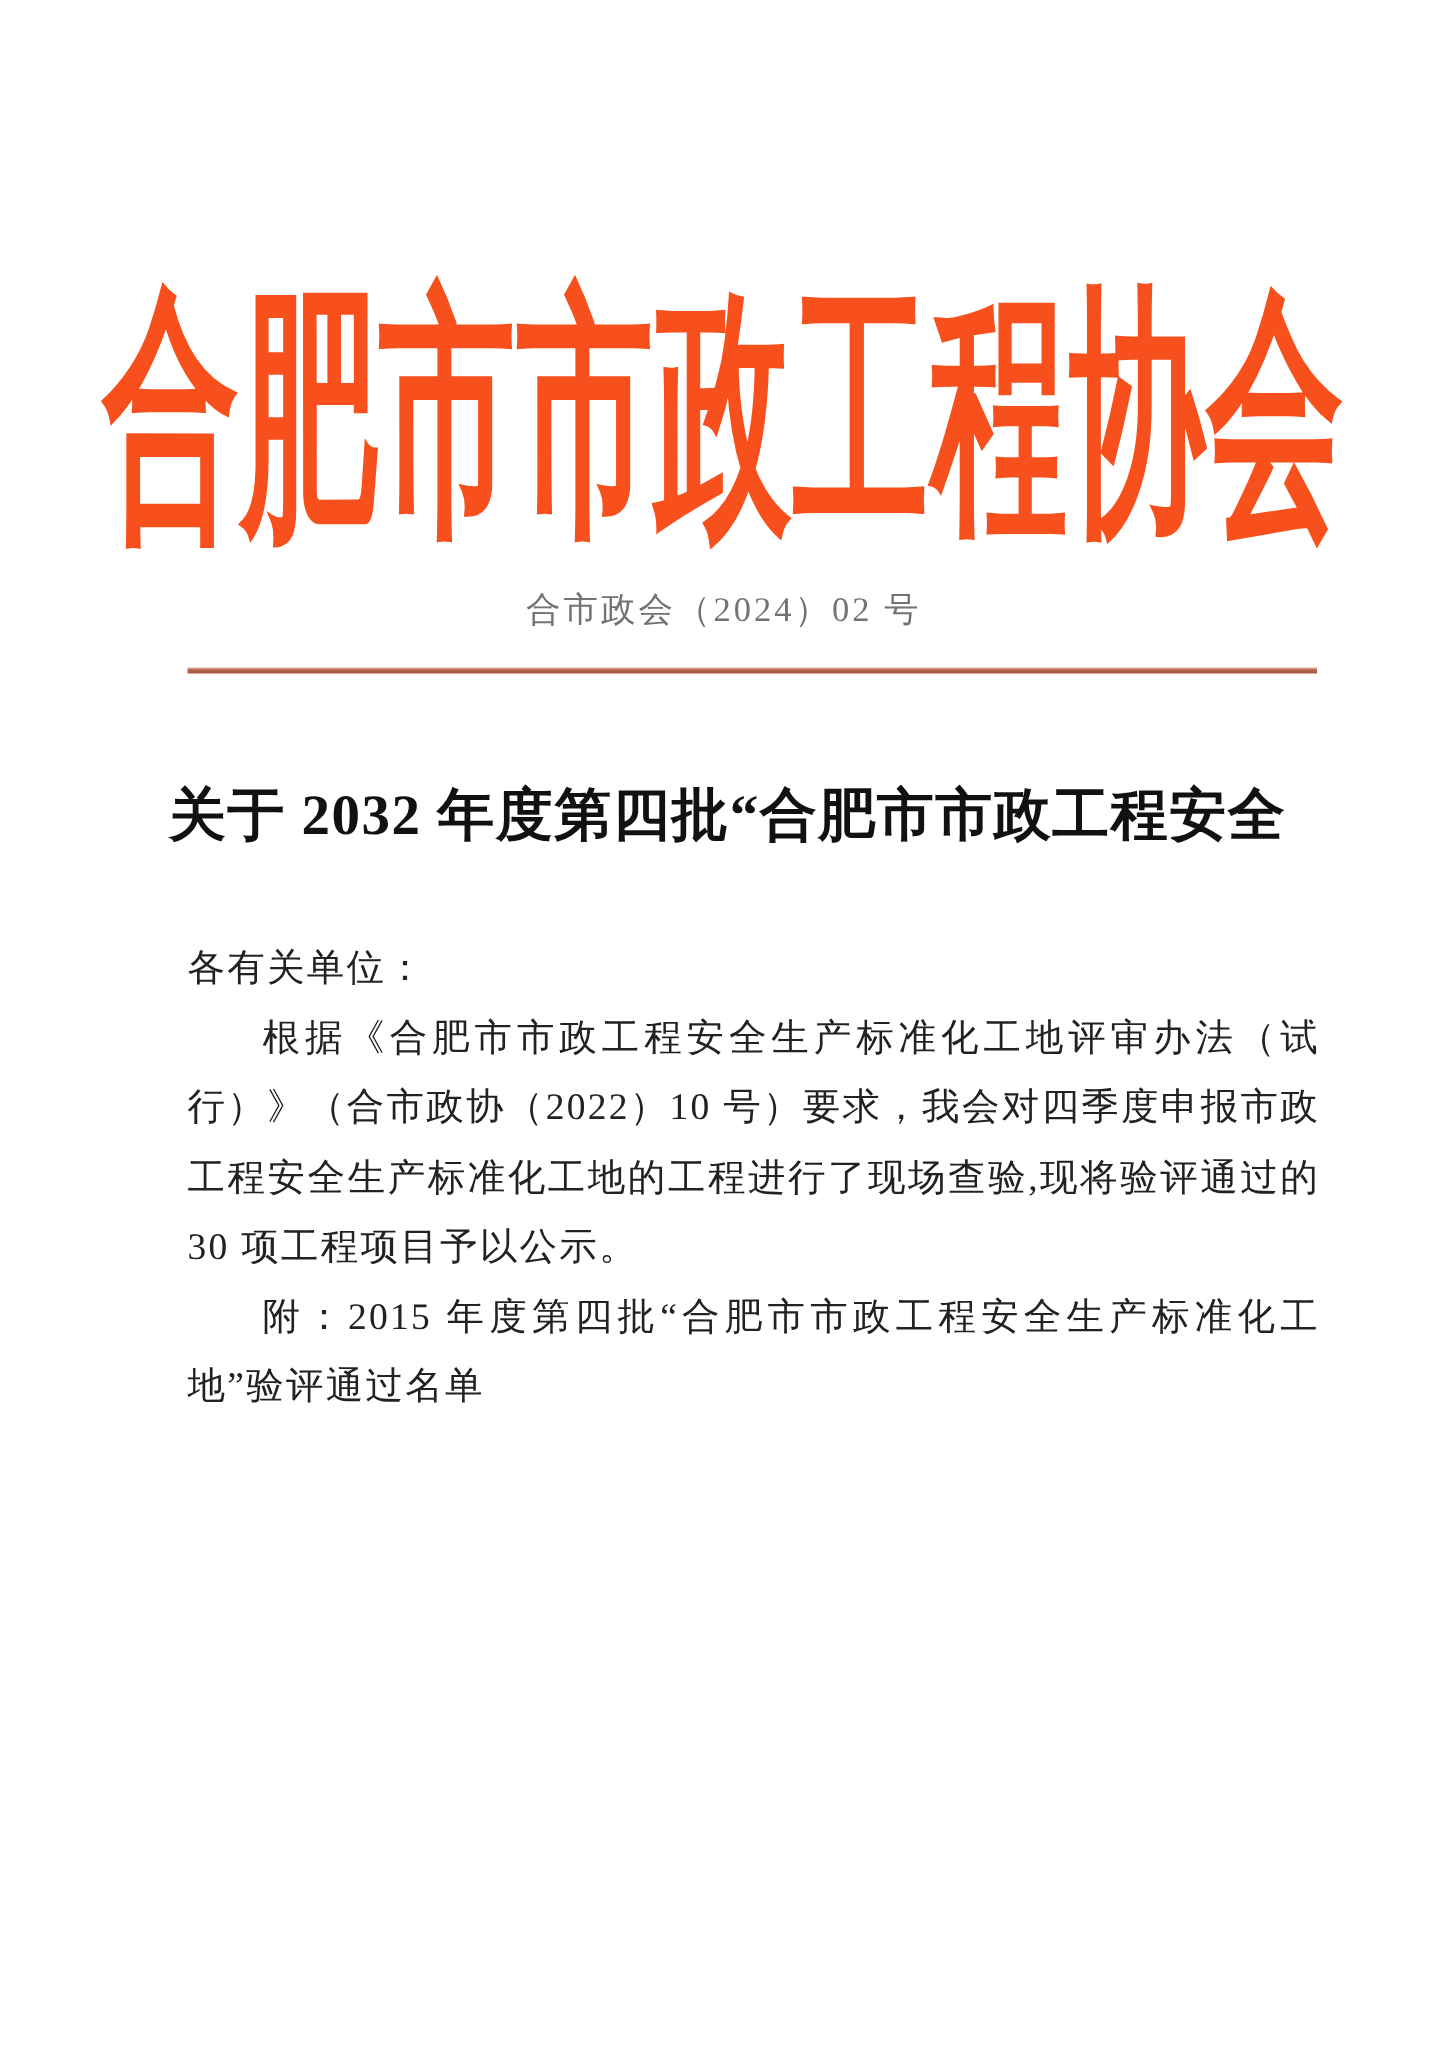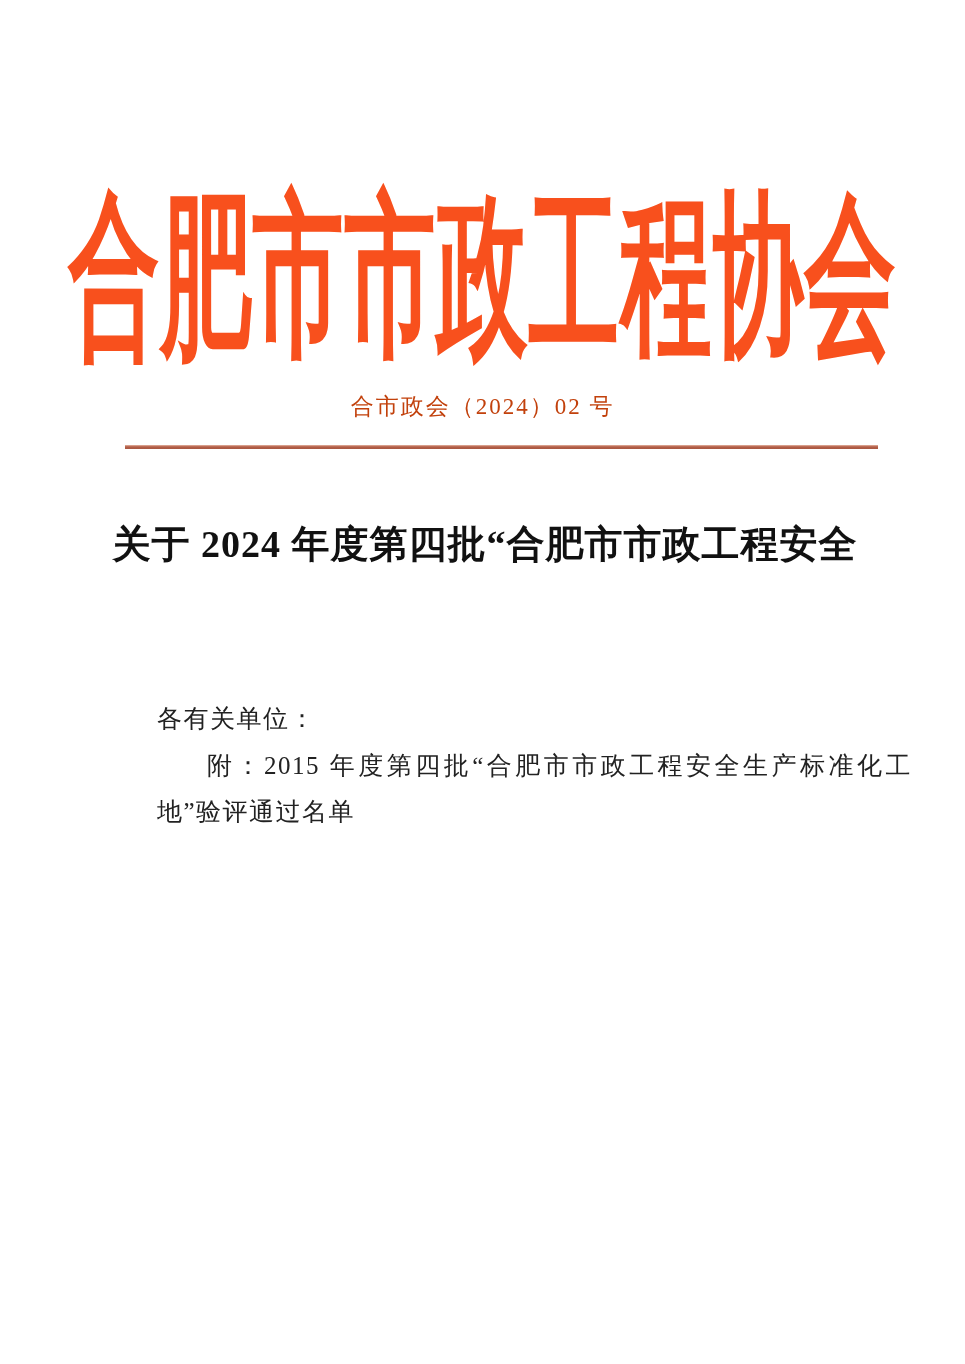--- a/index.html
+++ b/index.html
@@ -30,21 +30,21 @@
   }
   
   .doc-number {
     position: absolute;
     top: 391px;
     left: 0;
     width: 100%;
     text-align: center;
     font-size: 23px;
     letter-spacing: 2px;
-    color: #c2410c;
+    color: #737373;
   }
   
   .red-line {
     position: absolute;
     top: 445px;
     left: 125px;
     width: 753px;
     height: 4px;
     background: linear-gradient(to bottom, #e5b6a3 0%, #b45f49 45%, #a85741 100%);
   }
@@ -57,29 +57,28 @@
     text-align: center;
     font-size: 38px;
     font-weight: bold;
     color: #111111;
     line-height: 75px;
     letter-spacing: 1px;
   }
   
   .body-text {
     position: absolute;
-    top: 696px;
+    top: 623px;
     left: 125px;
     width: 755px;
     font-size: 25px;
     line-height: 46.5px;
     color: #222222;
     letter-spacing: 1.5px;
     text-align: justify;
-    margin-left: 32px;
   }
   .body-text p { margin: 0; }
   .body-text p.indent { text-indent: 2em; }
   
   .date-line {
     position: absolute;
     top: 1186px;
     right: 88px;
     font-size: 25px;
     letter-spacing: 5px;
@@ -102,25 +101,26 @@
 
 <div class="page">
 
   <div class="masthead">合肥市市政工程协会</div>
 
   <div class="doc-number">合市政会（2024）02 号</div>
 
   <div class="red-line"></div>
 
   <div class="doc-title">
-    <div>关于 2024 年度第四批“合肥市市政工程安全</div>
+    <div>关于 2032 年度第四批“合肥市市政工程安全</div>
   </div>
 
   <div class="body-text">
     <p>各有关单位：</p>
+    <p class="indent">根据《合肥市市政工程安全生产标准化工地评审办法（试行）》（合市政协（2022）10 号）要求，我会对四季度申报市政工程安全生产标准化工地的工程进行了现场查验,现将验评通过的 30 项工程项目予以公示。</p>
     <p class="indent">附：2015 年度第四批“合肥市市政工程安全生产标准化工地”验评通过名单</p>
   </div>
 
   <div class="date-line">二〇二四年一月八日</div>
 
   <svg class="seal" viewBox="-116 -101 232 202" xmlns="http://www.w3.org/2000/svg">
     <g transform="rotate(-8)">
       <ellipse cx="0" cy="0" rx="103" ry="90" fill="none" stroke="#DC2418" stroke-width="7"></ellipse>
       <polygon fill="#DC2418" points="0,-35 9.7,-8.3 38,-7.4 15.7,10.1 23.5,37.4 0,21.5 -23.5,37.4 -15.7,10.1 -38,-7.4 -9.7,-8.3"></polygon>
       <defs>

